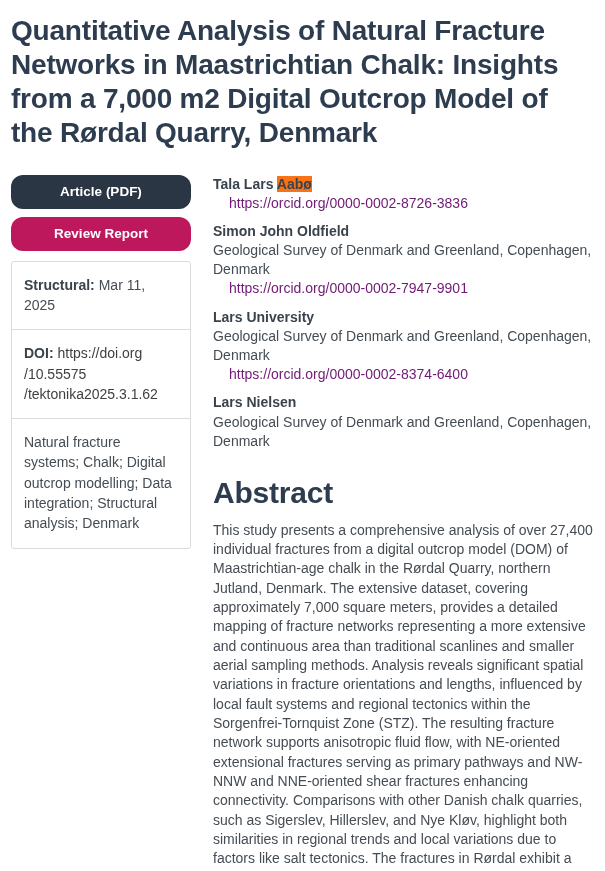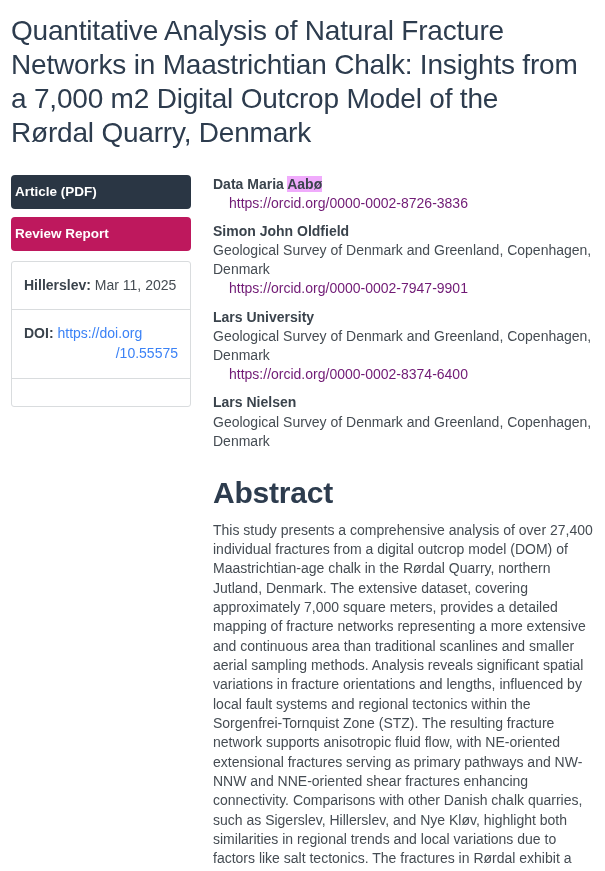--- a/index.html
+++ b/index.html
@@ -13,36 +13,37 @@
     width: 605px;
     min-height: 871px;
     padding: 10px 10px 16px 11px;
     background: #ffffff;
   }
   h1.article-title {
     margin: 4px 8px 24px 0;
     max-width: 578px;
     font-size: 28px;
     line-height: 1.22;
-    font-weight: 400;
+    font-weight: 700;
     color: #2d3c4e;
     letter-spacing: -0.2px;
   }
   .columns { display: flex; gap: 22px; align-items: flex-start; }
   .left-col { flex: 0 0 180px; width: 180px; }
   .right-col { flex: 1 1 auto; min-width: 0; }
 
   
   .btn {
     display: block;
     width: 100%;
     padding: 9px 4px 10px 4px;
     margin-bottom: 8px;
     border: none;
-    border-radius: 4px;
+    border-radius: 12px;
+    text-align: center;
     font-family: "Liberation Sans", sans-serif;
     font-size: 13.5px;
     font-weight: 700;
     color: #ffffff;
     text-decoration: none;
     cursor: pointer;
   }
   .btn-dark { background: #2a3644; }
   .btn-gray { background: #be185d; }
 
@@ -55,40 +56,40 @@
     font-size: 14px;
     color: #454c53;
   }
   .info-section {
     padding: 13px 12px 14px 12px;
     border-top: 1px solid #d9dcde;
     line-height: 1.45;
   }
   .info-section:first-child { border-top: none; }
   .lbl { font-weight: 700; color: #3a434c; }
-  .blk { display: block; text-align: right; }
+  .blk { display: block; }
   a.doi-link {
-    color: #3b82f6;
+    color: #404040;
     text-decoration: none;
     cursor: pointer;
     word-break: break-word;
   }
 
   
   .author { margin-bottom: 9px; font-size: 14px; line-height: 1.37; }
   .author-name { font-weight: 700; color: #3a434c; }
   .author-affiliation { color: #454c53; }
   a.orcid-link {
     color: #701a75;
     text-decoration: none;
     cursor: pointer;
     display: inline-block;
     margin-left: 16px;
   }
-  .hl { background: #f0abfc; }
+  .hl { background: #f97316; }
 
   
   h2.abstract-heading {
     margin: 25px 0 11px 0;
     font-size: 30px;
     font-weight: 700;
     color: #2d3c4e;
     letter-spacing: -0.2px;
   }
   p.abstract-text {
@@ -106,38 +107,39 @@
   <h1 class="article-title">Quantitative Analysis of Natural Fracture Networks in Maastrichtian Chalk: Insights from a 7,000 m2 Digital Outcrop Model of the Rørdal Quarry, Denmark</h1>
 
   <div class="columns">
 
     <aside class="left-col">
       <a class="btn btn-dark">Article (PDF)</a>
       <a class="btn btn-gray">Review Report</a>
 
       <div class="info-box">
         <div class="info-section">
-          <span class="lbl">Hillerslev:</span>
+          <span class="lbl">Structural:</span>
           <span>Mar 11, 2025</span>
         </div>
         <div class="info-section">
           <span class="lbl">DOI:</span>
-          <a class="doi-link"><span>https://doi.org</span><span class="blk">/10.55575</span></a>
+          <a class="doi-link"><span>https://doi.org</span><span class="blk">/10.55575</span><span class="blk">/tektonika2025.3.1.62</span></a>
         </div>
         <div class="info-section">
+          <span>Natural fracture systems; Chalk; Digital outcrop modelling; Data integration; Structural analysis; Denmark</span>
         </div>
       </div>
     </aside>
 
     <main class="right-col">
 
       <div class="authors">
 
         <div class="author">
-          <div class="author-name"><span>Data Maria</span> <span class="hl">Aabø</span></div>
+          <div class="author-name"><span>Tala Lars</span> <span class="hl">Aabø</span></div>
           <a class="orcid-link">https://orcid.org/0000-0002-8726-3836</a>
         </div>
 
         <div class="author">
           <div class="author-name">Simon John Oldfield</div>
           <div class="author-affiliation">Geological Survey of Denmark and Greenland, Copenhagen, Denmark</div>
           <a class="orcid-link">https://orcid.org/0000-0002-7947-9901</a>
         </div>
 
         <div class="author">

